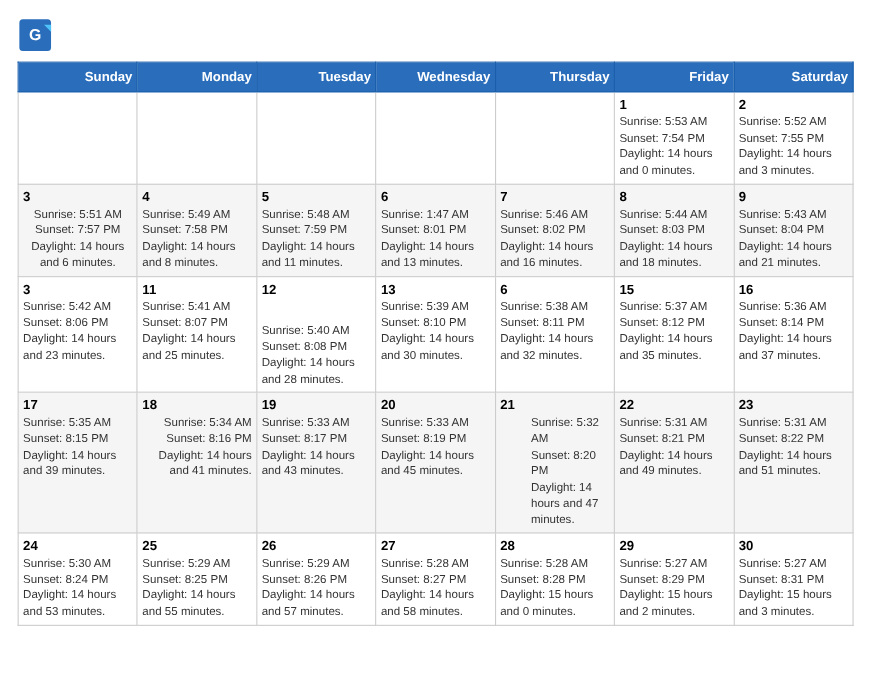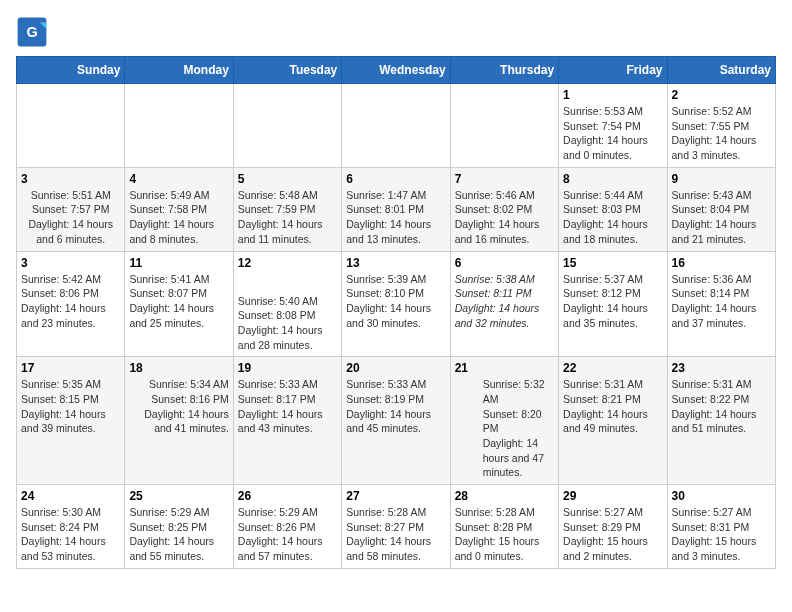--- a/index.html
+++ b/index.html
@@ -202,21 +202,21 @@
 Daylight: 14 hours and 28 minutes.</div>
         </td>
         <td>
           <div class="day-num">13</div>
           <div class="day-info" style="white-space: pre-line;">Sunrise: 5:39 AM
 Sunset: 8:10 PM
 Daylight: 14 hours and 30 minutes.</div>
         </td>
         <td>
           <div class="day-num">6</div>
-          <div class="day-info" style="white-space: pre-line; font-style: italic;">Sunrise: 5:38 AM
+          <div class="day-info" style="white-space: pre-line;">Sunrise: 5:38 AM
 Sunset: 8:11 PM
 Daylight: 14 hours and 32 minutes.</div>
         </td>
         <td>
           <div class="day-num">15</div>
           <div class="day-info" style="white-space: pre-line;">Sunrise: 5:37 AM
 Sunset: 8:12 PM
 Daylight: 14 hours and 35 minutes.</div>
         </td>
         <td>

